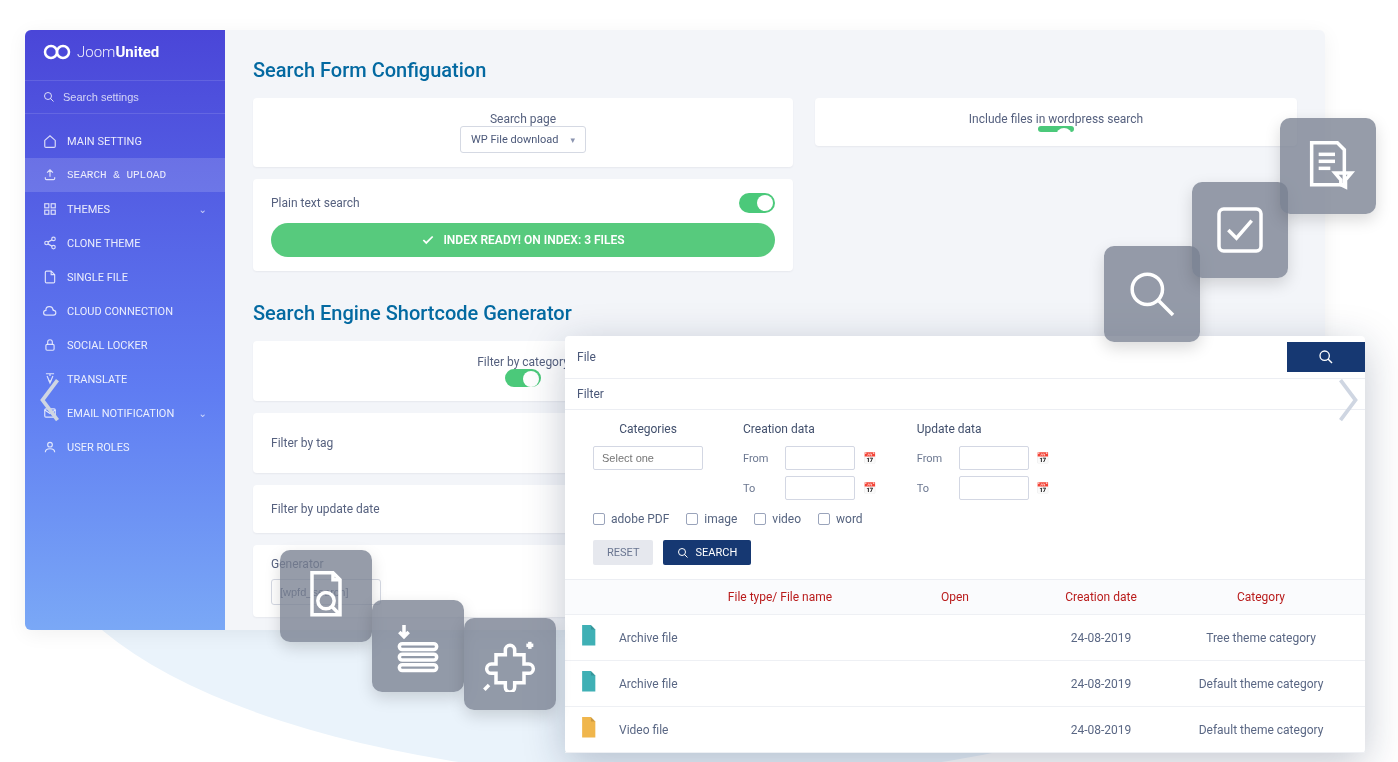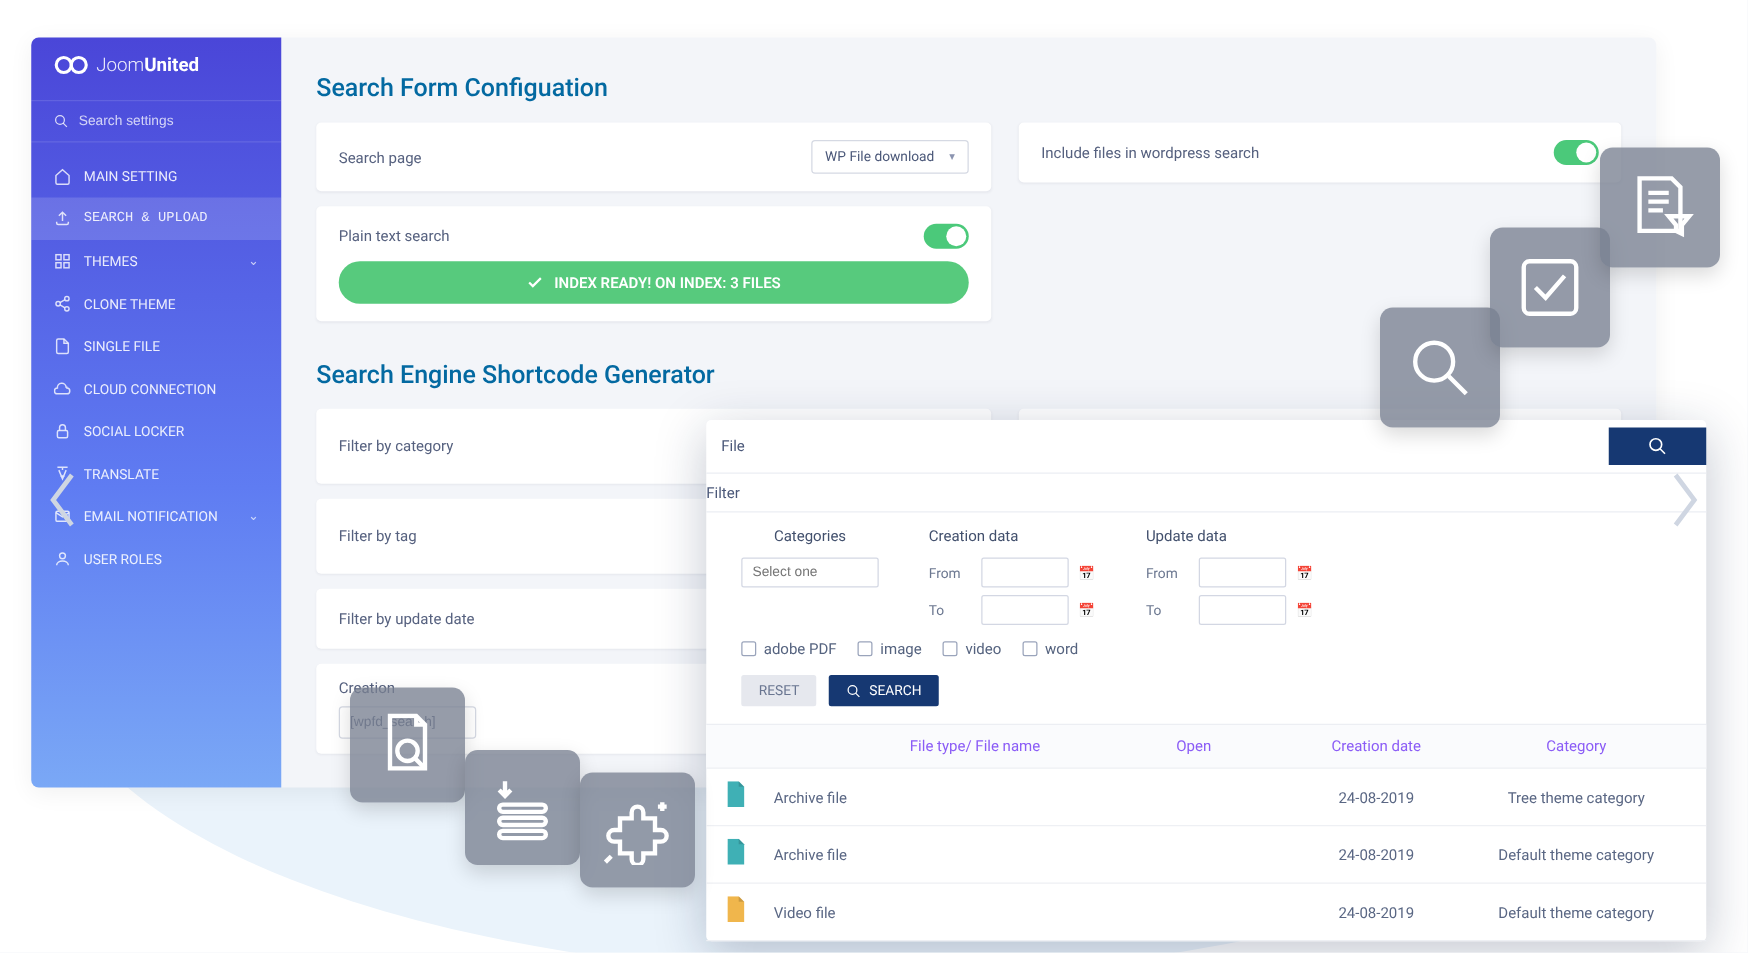--- a/index.html
+++ b/index.html
@@ -83,21 +83,21 @@
   
   .main { flex: 1; padding: 24px 28px; overflow: hidden; }
   h2.section-title {
     color: #0369a1; font-weight: 500; font-size: 20px; margin: 4px 0 16px;
   }
   .row2 { display: flex; gap: 22px; }
   .card {
     background: #fff; border-radius: 4px; padding: 14px 18px;
     box-shadow: 0 1px 2px rgba(30,40,70,.06);
   }
-  .card.flex-between { display: flex; align-items: center; justify-content: space-between; }
+  .card.flex-between { display: flex; align-items: center; justify-content: space-between; flex-direction: column; }
   .field-label { color: #56617f; font-size: 12px; }
   .select {
     border: 1px solid #d5d9e3; border-radius: 3px; padding: 6px 10px;
     font-size: 11px; color: #4b5879; background: #fff; display: flex;
     align-items: center; gap: 12px; min-width: 100px;
   }
   .select .caret { font-size: 9px; color: #8b94b0; margin-left: auto; }
   .toggle {
     width: 36px; height: 20px; background: #4bc97a; border-radius: 10px;
     position: relative;
@@ -149,21 +149,21 @@
     position: absolute;
     left: 565px; top: 336px;
     width: 800px;
     background: #fff;
     border-radius: 4px;
     box-shadow: 0 10px 40px rgba(20,34,70,.25);
     z-index: 4;
     font-size: 12px;
     color: #4b5879;
   }
-  .w-row { display: flex; align-items: center; padding: 8px 0; border-bottom: 1px solid #eceef3; gap: 10px; }
+  .w-row { display: flex; align-items: center; padding: 8px 12px; border-bottom: 1px solid #eceef3; gap: 10px; }
   .w-row.first { padding: 6px 0 6px 12px; }
   .w-search-btn {
     margin-left: auto; background: #163872; color: #fff;
     width: 78px; height: 30px; display:flex; align-items:center; justify-content:center;
   }
   .w-search-btn svg { width:16px; height:16px; stroke:#fff; fill:none; stroke-width:2; }
   .w-filter-body { padding: 12px 28px 14px; border-bottom: 1px solid #eceef3; }
   .w-cols { display: flex; gap: 40px; margin-bottom: 12px; }
   .w-col { display: flex; flex-direction: column; gap: 6px; }
   .w-col .hdr { color: #42506d; margin-bottom: 4px; font-size: 12px; text-align:center; }
@@ -186,21 +186,21 @@
   .btn-search2 svg { width:12px; height:12px; stroke:#fff; fill:none; stroke-width:2; }
 
   .tbl-head, .tbl-row {
     display: grid;
     grid-template-columns: 40px 1fr 90px 140px 180px;
     align-items: center;
     padding: 10px 14px;
     border-bottom: 1px solid #eef0f4;
     font-size: 12px;
   }
-  .tbl-head { color: #8b5cf6; background: #fafbfd; }
+  .tbl-head { color: #b91c1c; background: #fafbfd; }
   .tbl-row { color: #5a6784; }
   .file-ico { width: 18px; height: 22px; }
 </style>
 </head>
 <body>
 
 <div class="bg-blob"></div>
 
 <div class="panel">
 
@@ -343,21 +343,21 @@
           <span class="field-label">Filter by category</span>
           <div class="toggle"></div>
         </div>
         <div class="card" style="height:60px;display:flex;align-items:center;text-align:right;">
           <span class="field-label">Filter by tag</span>
         </div>
         <div class="card" style="height:48px;display:flex;align-items:center;">
           <span class="field-label">Filter by update date</span>
         </div>
         <div class="card short-card">
-          <div class="field-label">Creation</div>
+          <div class="field-label">Generator</div>
           <input value="[wpfd_search]" style="">
         </div>
       </div>
       <div class="col-right">
         <div class="card flex-between" style="height:60px;">
           <span class="field-label">Search in this category</span>
           <div class="select">
             <span>— Select —</span>
             <span class="caret">▾</span>
           </div>

